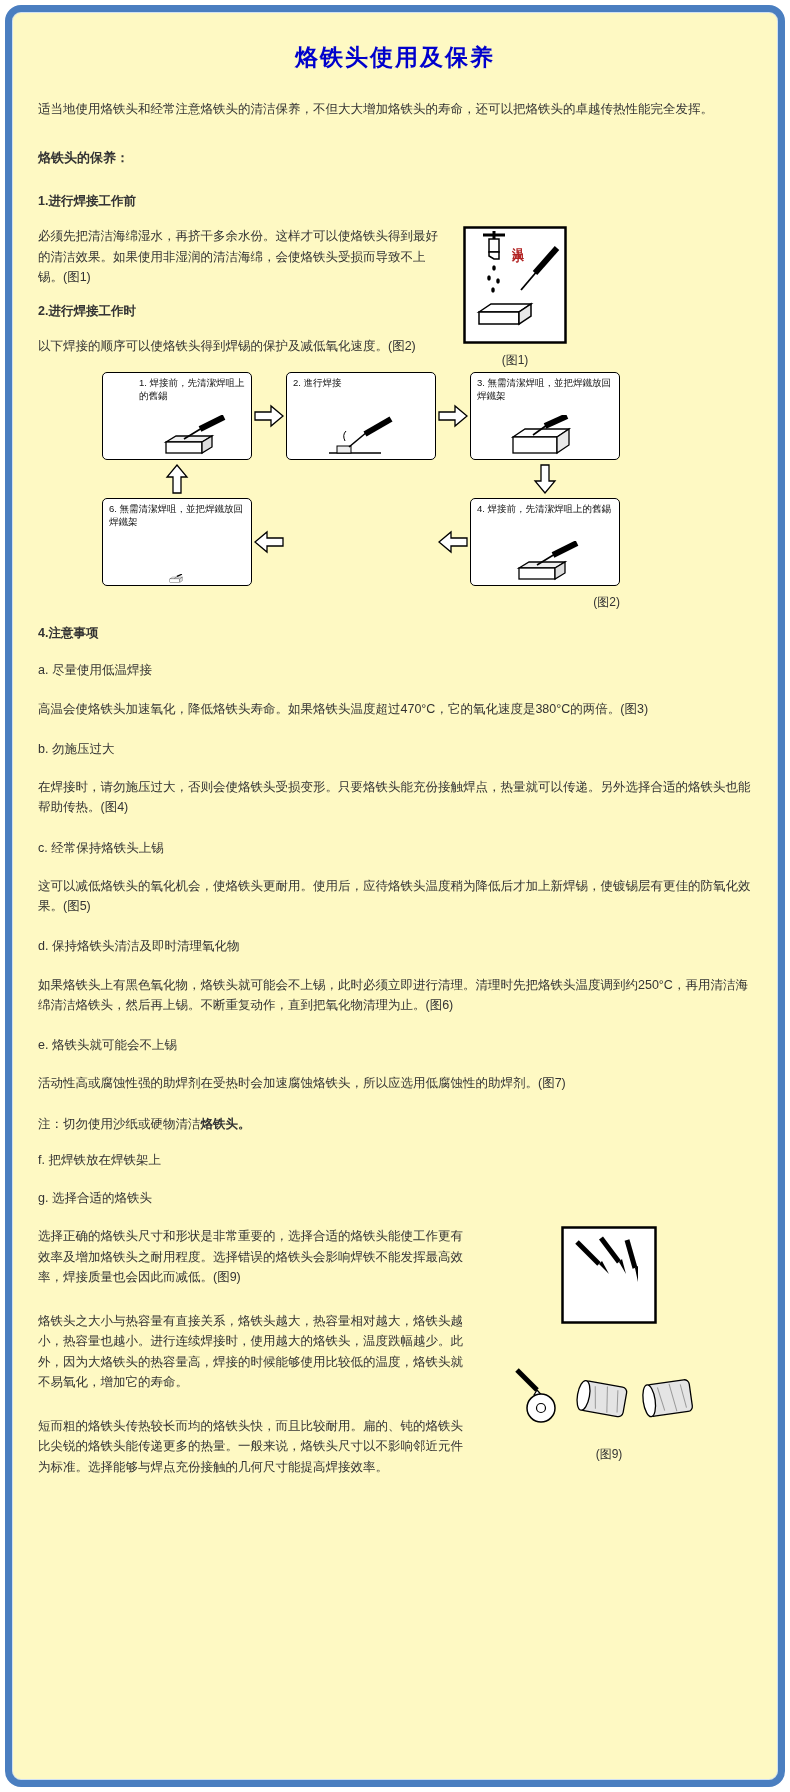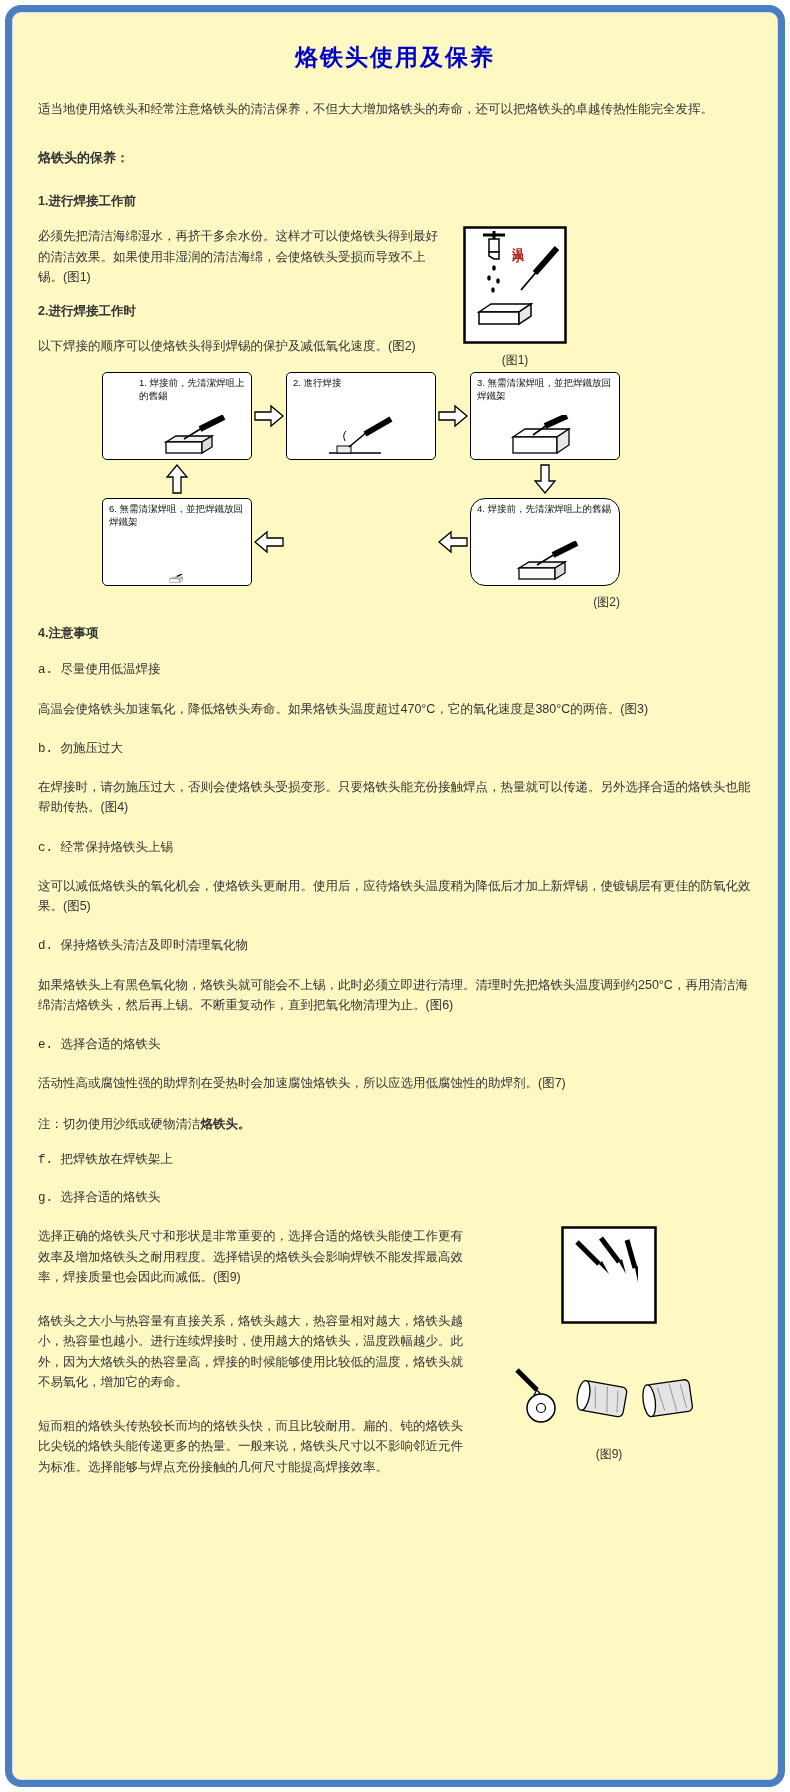--- a/index.html
+++ b/index.html
@@ -27,21 +27,21 @@
     font-weight: bold;
     letter-spacing: 2px;
     color: #0000cc;
     font-family: "Liberation Serif", "DejaVu Serif", serif;
   }
   .body { font-size: 12.5px; line-height: 1.62; margin: 0 0 16px; }
   .intro { margin-bottom: 30px; }
   .subhead { font-size: 13px; font-weight: bold; margin: 0 0 26px; }
   .sechead { font-size: 12.5px; font-weight: bold; margin: 14px 0 16px; }
   .sechead.big { margin: 10px 0 18px; }
-  .item-label { margin: 12px 0 18px; font-family: Liberation Mono, monospace; }
+  .item-label { margin: 12px 0 18px; }
   .item-body { margin: 0 0 20px; }
 
   
   .s12-block { overflow: visible; }
   .fig1 {
     float: right;
     margin: 0 185px 6px 20px;
     text-align: center;
   }
   .fig1-art { position: relative; }
@@ -232,21 +232,21 @@
             </svg>
         </div>
 
 
         <div class="farrow" style="grid-area:3/4/4/5;">
           <svg width="30" height="26" viewBox="0 0 30 26">
               <polygon points="29,9 13,9 13,3 1,13 13,23 13,17 29,17" fill="#fff" stroke="#000" stroke-width="1.3"></polygon>
             </svg>
         </div>
 
-        <div class="fbox" style="grid-area:3/5/4/6;border-radius:15px;">
+        <div class="fbox" style="grid-area:3/5/4/6;">
           <div class="fbox-label">4. 焊接前，先清潔焊咀上的舊錫</div>
           <svg width="92" height="42" viewBox="0 0 92 42">
             <g fill="#ffffff" stroke="#000" stroke-width="1.3">
               <path d="M20 27 l10 -6 h36 l-10 6 z" fill="#eeeeee"></path>
               <rect x="20" y="27" width="36" height="11"></rect>
               <path d="M56 38 v-11 l10 -6 v11 z" fill="#dddddd"></path>
             </g>
             <line x1="38" y1="24" x2="56" y2="13" stroke="#000" stroke-width="1.6"></line>
             <line x1="54" y1="14" x2="78" y2="2" stroke="#000" stroke-width="6"></line>
           </svg>
@@ -263,21 +263,21 @@
 
     <p class="body item-label">b. 勿施压过大</p>
     <p class="body item-body">在焊接时，请勿施压过大，否则会使烙铁头受损变形。只要烙铁头能充份接触焊点，热量就可以传递。另外选择合适的烙铁头也能帮助传热。(图4)</p>
 
     <p class="body item-label">c. 经常保持烙铁头上锡</p>
     <p class="body item-body">这可以减低烙铁头的氧化机会，使烙铁头更耐用。使用后，应待烙铁头温度稍为降低后才加上新焊锡，使镀锡层有更佳的防氧化效果。(图5)</p>
 
     <p class="body item-label">d. 保持烙铁头清洁及即时清理氧化物</p>
     <p class="body item-body">如果烙铁头上有黑色氧化物，烙铁头就可能会不上锡，此时必须立即进行清理。清理时先把烙铁头温度调到约250°C，再用清洁海绵清洁烙铁头，然后再上锡。不断重复动作，直到把氧化物清理为止。(图6)</p>
 
-    <p class="body item-label">e. 选择合适的烙铁头</p>
+    <p class="body item-label">e. 烙铁头就可能会不上锡</p>
     <p class="body item-body">活动性高或腐蚀性强的助焊剂在受热时会加速腐蚀烙铁头，所以应选用低腐蚀性的助焊剂。(图7)</p>
 
     <p class="body"><span>注：切勿使用沙纸或硬物清洁</span><b>烙铁头。</b></p>
 
     <p class="body item-label">f. 把焊铁放在焊铁架上</p>
 
     <p class="body item-label">g. 选择合适的烙铁头</p>
 
     <div class="g-row">
       <div class="g-text">

